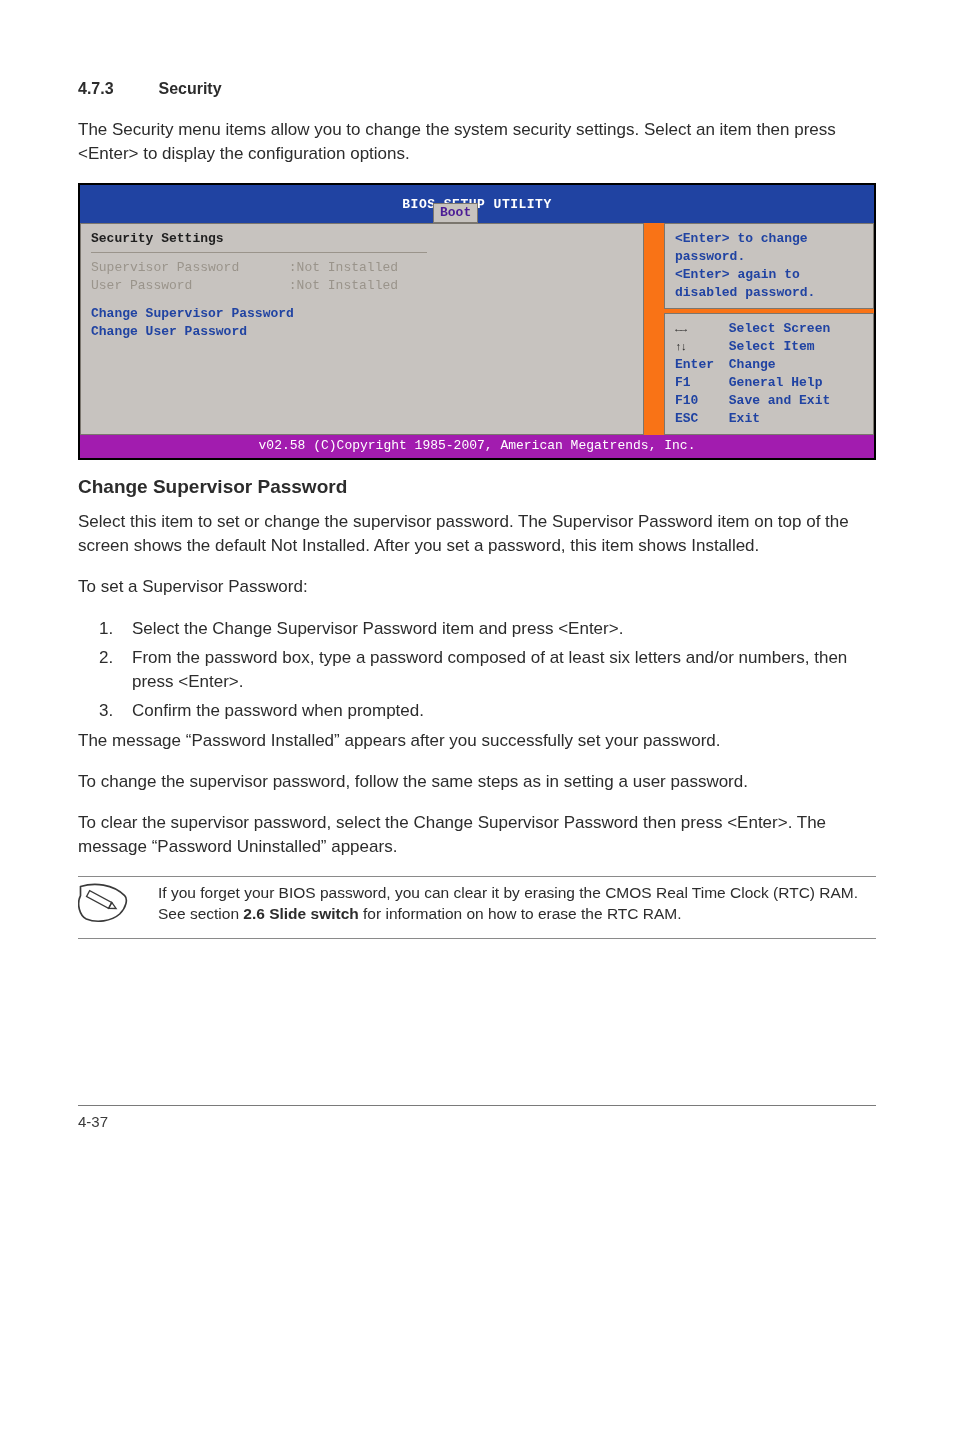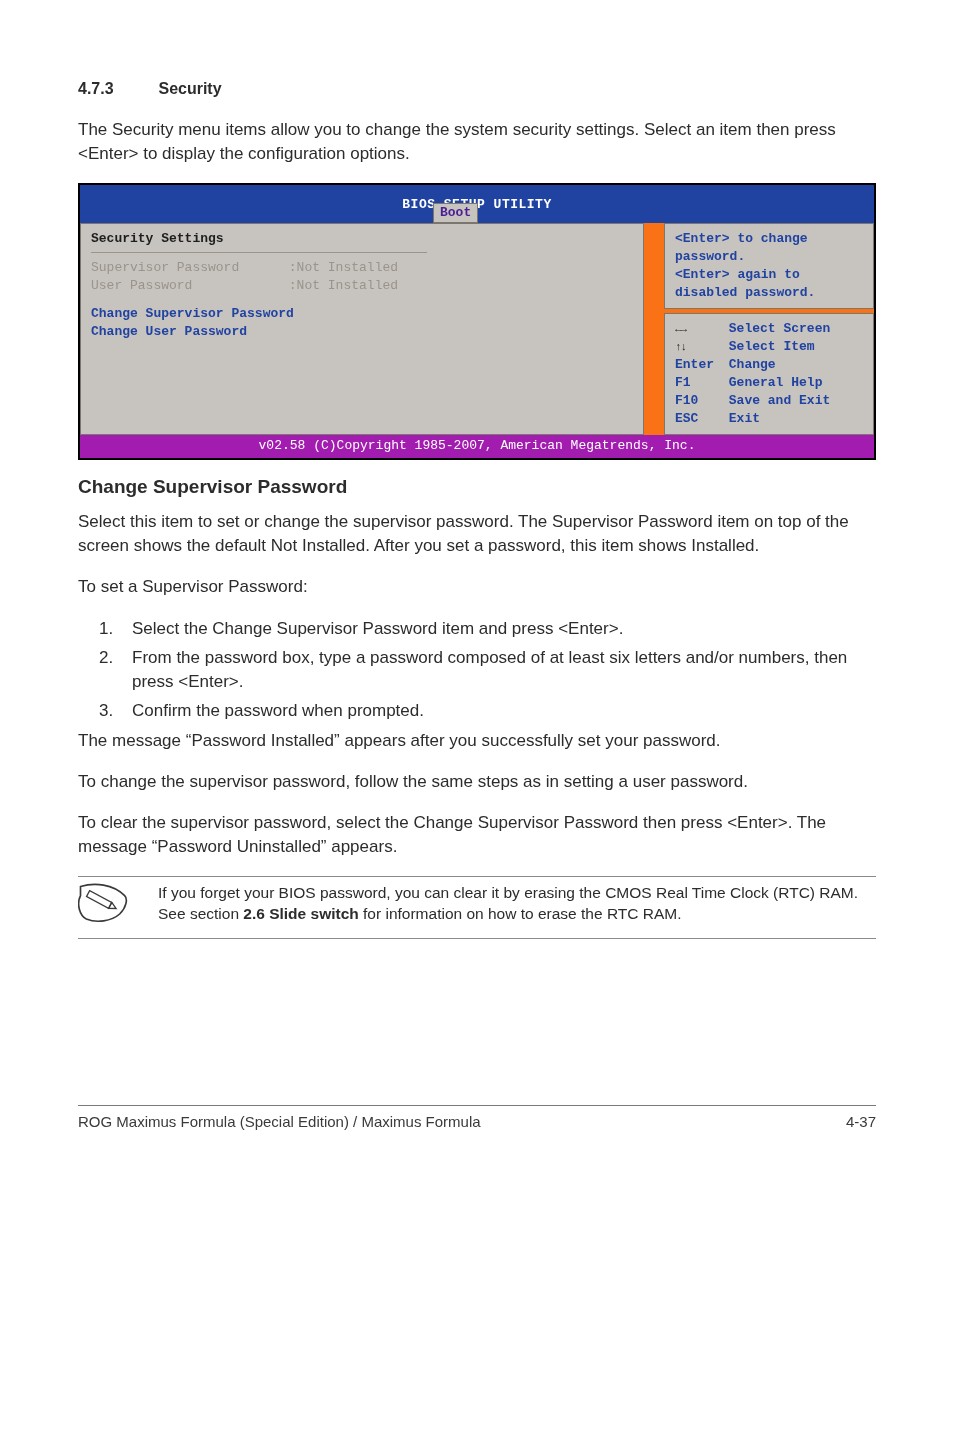--- a/index.html
+++ b/index.html
@@ -206,15 +206,14 @@
         <path d="M30 0 L38 4 L30 8 Z" fill="none" stroke="#3a3a3a" stroke-width="1.6"></path>
       </g>
     </svg>
   </div>
   <div class="note-text">
     <span>If you forget your BIOS password, you can clear it by erasing the CMOS Real Time Clock (RTC) RAM. See section </span><span class="bold">2.6 Slide switch</span><span> for information on how to erase the RTC RAM.</span>
   </div>
 </div>
 
 <div class="page-footer">
-  <span>ROG Maximus Formula (Special Edition) / Maximus Formula</span>
   <span>4-37</span>
 </div>
 
 </body></html>

